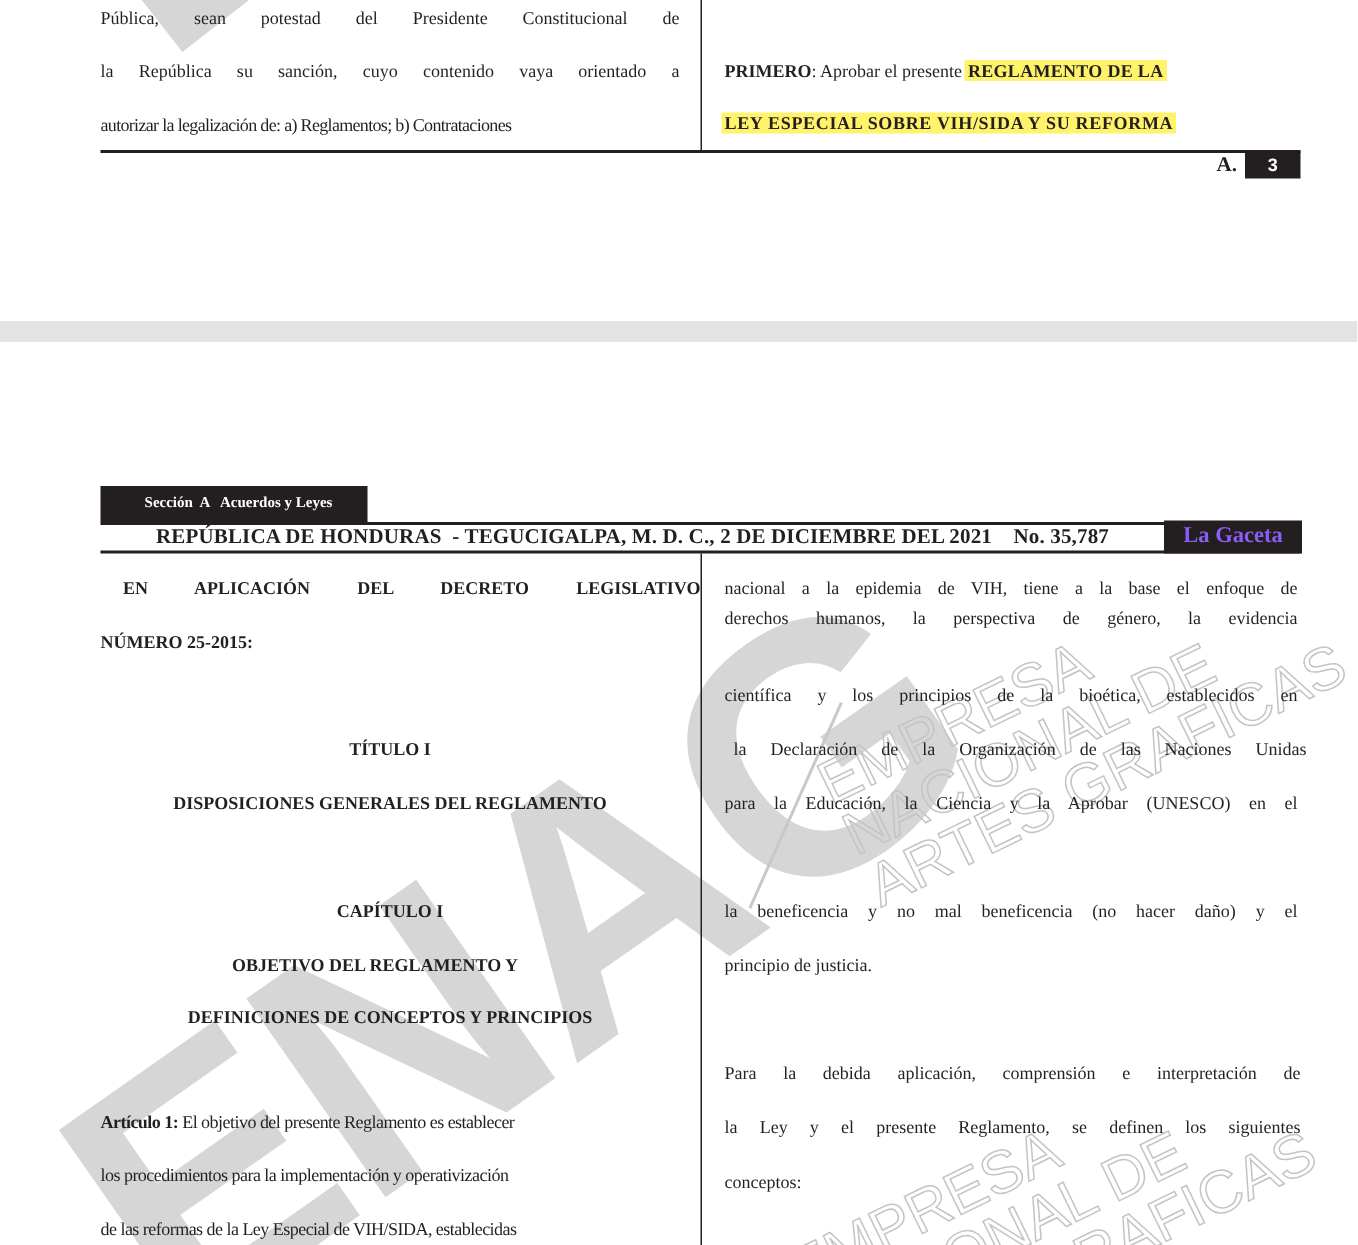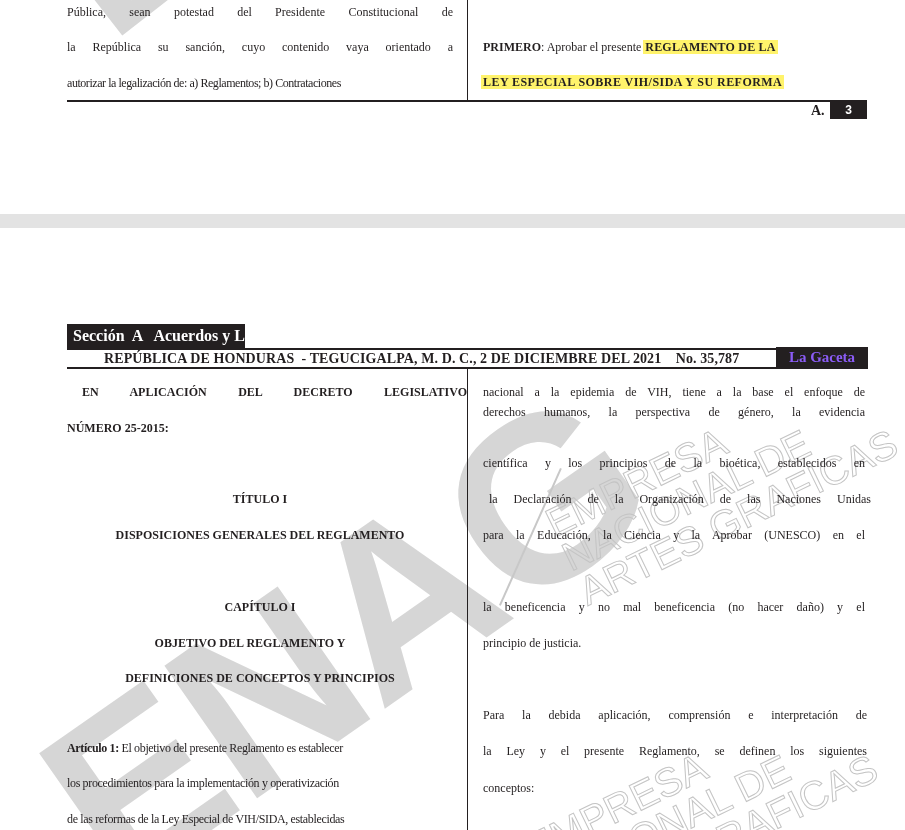--- a/index.html
+++ b/index.html
@@ -20,21 +20,21 @@
   .rule { position:absolute; background:#231f20; }
 
   
   .wm-big { position:absolute; font-family:"Liberation Sans", "DejaVu Sans", sans-serif; font-weight:bold;
             color:#cfcfcf; opacity:0.85; font-size:230px; letter-spacing:-4px; transform-origin:left bottom; white-space:nowrap; }
   .wm-stamp { position:absolute; font-family:"Liberation Sans", "DejaVu Sans", sans-serif; color:transparent;
               -webkit-text-stroke:1px #c4c4c4; font-size:40px; line-height:38px; transform-origin:left top; white-space:nowrap; }
   .wm-bar { position:absolute; width:2px; background:#c8c8c8; transform-origin:left top; }
 
   .section-tag { position:absolute; left:67px; top:96px; height:24px; width:178px; background:#231f20; color:#fff;
-                 font-size:16px; font-weight:bold; line-height:24px; padding-left:6px; box-sizing:border-box;text-align:center; }
+                 font-size:10px; font-weight:bold; line-height:24px; padding-left:6px; box-sizing:border-box;text-align:center; }
   .header-band { position:absolute; left:67px; top:120px; width:800px; height:21px; border-top:2px solid #231f20;
                  border-bottom:2px solid #231f20; box-sizing:border-box; }
   .header-text { position:absolute; left:104px; top:122px; font-size:14px; font-weight:bold; line-height:18px; white-space:nowrap; letter-spacing:0.1px; }
   .gaceta { position:absolute; left:776px; top:119px; width:92px; height:22px; background:#231f20; color:#8b5cf6;
             font-size:15px; font-weight:bold; text-align:center; line-height:21px; }
   .pagenum-box { position:absolute; left:830px; top:101px; width:37px; height:18px; background:#231f20; color:#fff;
                  font-family:"Liberation Sans", "DejaVu Sans", sans-serif; font-weight:bold; font-size:12px; text-align:center; line-height:18px; }
   .pagenum-prefix { position:absolute; left:811px; top:102px; font-size:14px; font-weight:bold; line-height:18px; }
 </style>
 </head>

